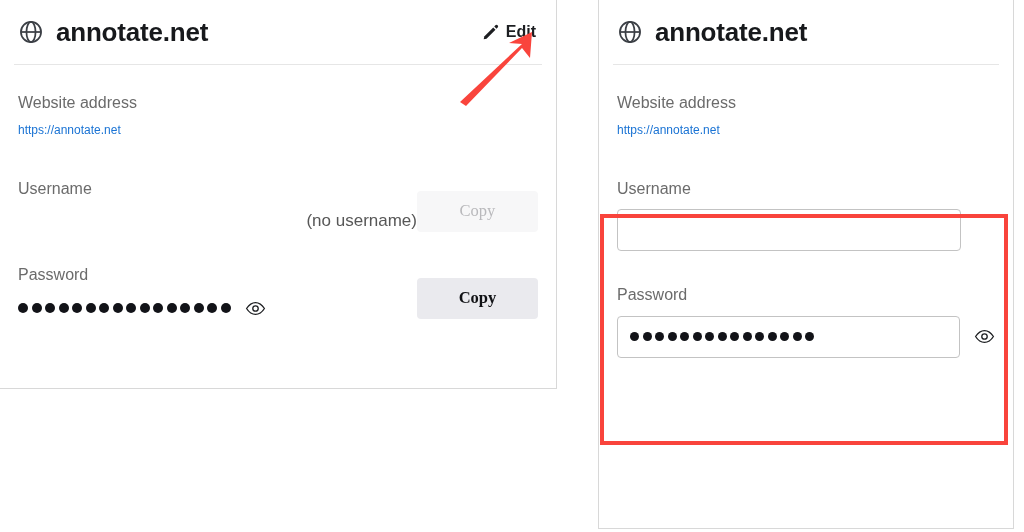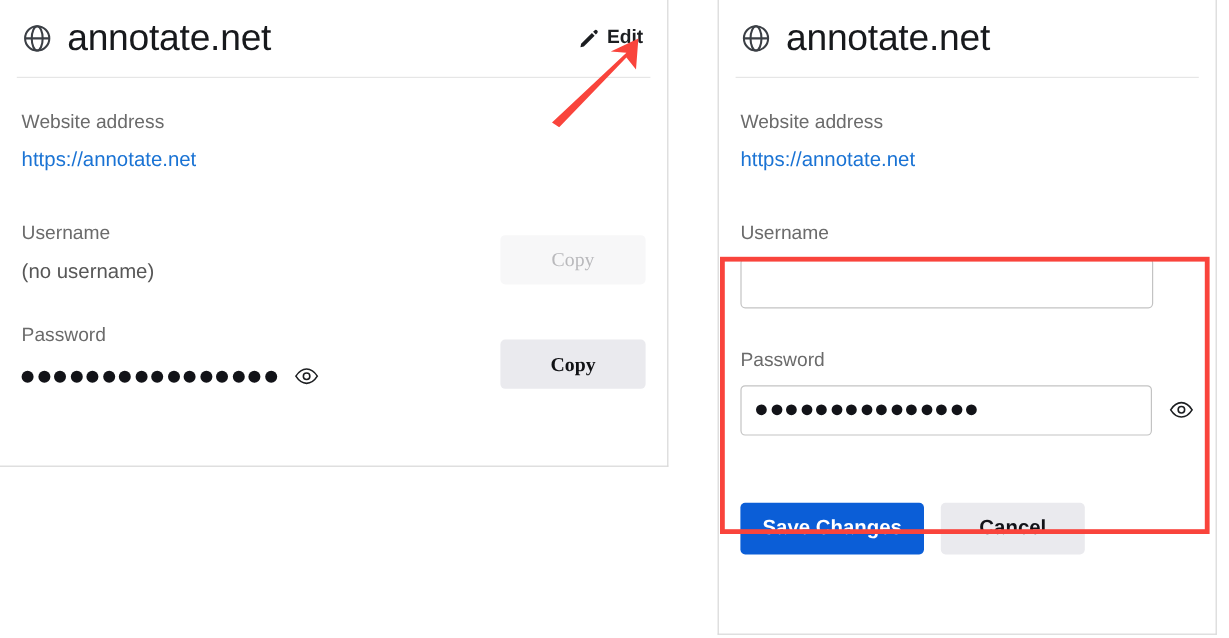--- a/index.html
+++ b/index.html
@@ -46,22 +46,22 @@
     height: 64px;
     box-sizing: border-box;
   }
   .globe-icon {
     width: 26px;
     height: 26px;
     flex: none;
     margin-right: 12px;
   }
   .site-title {
-    font-size: 31px;
-    font-weight: normal;
+    font-size: 26px;
+    font-weight: bold;
     color: #17191c;
     letter-spacing: -0.2px;
     white-space: nowrap;
   }
   .header-spacer { flex: 1 1 auto; }
 
   .edit-button {
     display: flex;
     align-items: center;
     gap: 7px;
@@ -94,30 +94,31 @@
     padding: 0 18px;
     box-sizing: border-box;
   }
   .field-label {
     font-size: 16px;
     color: #6b6b6b;
     margin: 0;
     line-height: 1.2;
   }
   .field-link {
-    font-size: 17px;
+    font-size: 12px;
     color: #1a73d4;
     text-decoration: none;
     line-height: 1.2;
     display: inline-block;
   }
   .field-value-muted {
     font-size: 17px;
     color: #575757;
     line-height: 1.2;
+    text-align: right;
   }
 
   .field-row {
     display: flex;
     align-items: flex-end;
     justify-content: space-between;
   }
   .field-col { flex: 1 1 auto; }
 
   
@@ -376,24 +377,20 @@
         </div>
         <span class="eye-icon">
           <svg viewBox="0 0 24 24" width="21" height="21" fill="none" stroke="#1c1e21" stroke-width="1.5">
             <path d="M1.8 12 C5 7 8.6 5.2 12 5.2 C15.4 5.2 19 7 22.2 12 C19 17 15.4 18.8 12 18.8 C8.6 18.8 5 17 1.8 12 Z"></path>
             <circle cx="12" cy="12" r="3.1"></circle>
           </svg>
         </span>
       </div>
     </div>
 
-    <div class="action-row" style="margin-top:56px;">
-      <button class="btn btn-primary">Save Changes</button>
-      <button class="btn btn-secondary">Cancel</button>
-    </div>
 
   </div>
 </div>
 
 <div id="annotation-arrow">
   <svg viewBox="0 0 108 76" width="108" height="76">
     <path d="M8 72 L70 14 L57 13 L80 2 L78 28 L70 18 L14 76 Z" fill="#f9443c"></path>
   </svg>
 </div>
 

